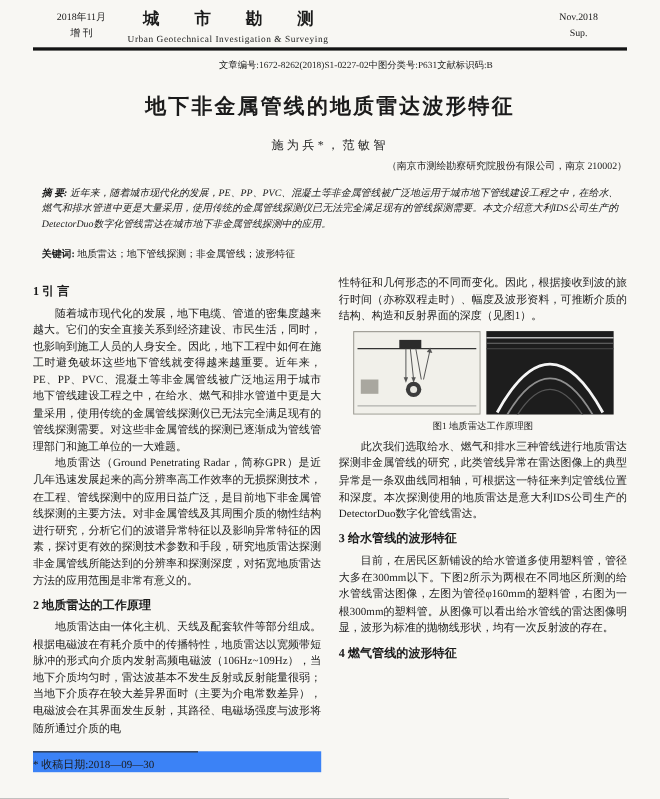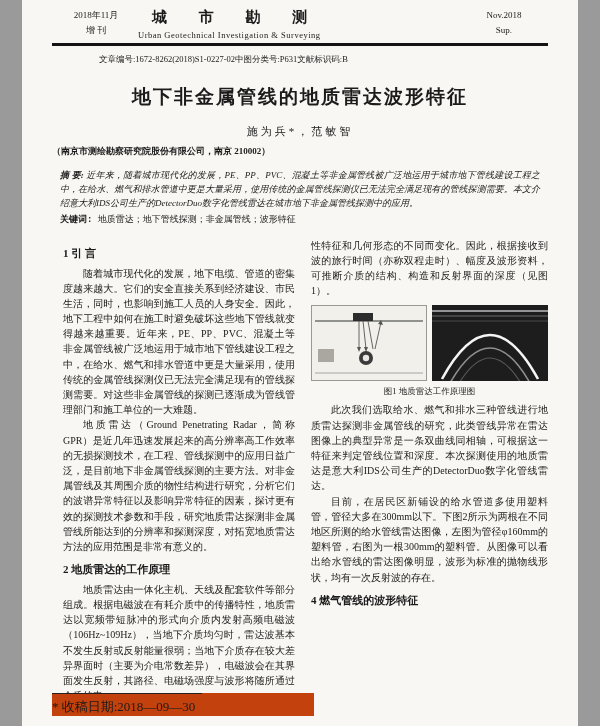--- a/index.html
+++ b/index.html
@@ -1,52 +1,52 @@
 <!DOCTYPE html>
 <html><head>
 <meta charset="utf-8">
 <style>
   * { margin:0; padding:0; box-sizing:border-box; }
   html,body { background:#9a9a9a; }
   body { font-family:"Liberation Serif","DejaVu Serif",serif; }
   .page {
-    position:relative; width:556px; height:726px; margin:0 auto;
+    position:relative; width:600px; height:726px; margin:0 auto;
     background:#f8f7f3; color:#1b1b1b; overflow:hidden;
     padding:8px 30px 0 30px;
   }
   
   .hdr { display:flex; justify-content:space-between; align-items:flex-start; padding:0 2px; }
   .hdr-side { font-size:9px; line-height:1.7; text-align:center; width:84px; }
   .hdr-center { text-align:left; flex:1; }
   .hdr-journal { font-size:15px; font-weight:bold; letter-spacing:14px; text-indent:14px; }
   .hdr-journal-en { font-size:8.5px; margin-top:3px; letter-spacing:0.5px; }
   .rule { height:3px; background:#141414; margin-top:3px; }
   
-  .meta { display:flex; justify-content:flex-start; font-size:8.5px; margin-top:8px;margin-left:47px; }
+  .meta { display:flex; justify-content:center; font-size:8.5px; margin-top:8px;margin-left:47px; }
   
   .title { text-align:center; font-size:19px; font-weight:bold; letter-spacing:2px; margin-top:18px; }
   .authors { text-align:center; font-size:11px; letter-spacing:3px; margin-top:14px; }
-  .affil { text-align:left; font-size:9px; margin-top:6px;font-weight:bold; }
+  .affil { text-align:right; font-size:9px; margin-top:6px; }
   
   .abstract { font-size:9px; line-height:1.55; text-align:justify; margin-top:11px; padding:0 8px;font-style:italic; }
   .abstract .lbl { font-weight:bold; }
-  .kw { font-size:9px; margin-top:2px; padding:0 8px;font-family:Liberation Mono, monospace; }
+  .kw { font-size:9px; margin-top:14px; padding:0 8px; }
   .kw .lbl { font-weight:bold; }
   
-  .columns { display:flex; gap:16px; margin-top:12px;margin-left:11px; }
+  .columns { display:flex; gap:16px; margin-top:12px; }
   .col { width:262px; font-size:10px; line-height:1.52; text-align:justify; }
   .col p { text-indent:2em; }
   .col p.noindent { text-indent:0; }
   .sec { font-size:11px; font-weight:bold; margin:7px 0 4px 0; }
   
   .fig { margin:6px 0 5px 0; }
   .fig-imgs { display:flex; gap:5px; justify-content:center; }
   .fig-cap { text-align:center; font-size:8.5px; margin-top:4px; }
   
-  .footnote { position:absolute; left:30px; bottom:10px; width:262px; background:#c2410c; font-size:13px; }
+  .footnote { position:absolute; left:30px; bottom:24px; width:262px; background:#3b82f6; font-size:10px; }
   .footnote-line { width:150px; border-top:1px solid #222; margin-bottom:4px; }
 </style>
 </head>
 <body>
 
 <div class="page">
 
   <div class="hdr">
     <div class="hdr-side">
       <div>2018年11月</div>
@@ -116,20 +116,21 @@
             <line x1="0" y1="16" x2="116" y2="16" stroke="#4a4a4a" stroke-width="1"></line>
             <path d="M10,74 Q58,-14 106,74" stroke="#f5f5f5" stroke-width="2.6" fill="none"></path>
             <path d="M18,78 Q58,8 98,78" stroke="#8f8f8f" stroke-width="1.6" fill="none"></path>
             <path d="M26,80 Q58,26 90,80" stroke="#565656" stroke-width="1.2" fill="none"></path>
           </svg>
         </div>
         <div class="fig-cap">图1  地质雷达工作原理图</div>
       </div>
 
       <p>此次我们选取给水、燃气和排水三种管线进行地质雷达探测非金属管线的研究，此类管线异常在雷达图像上的典型异常是一条双曲线同相轴，可根据这一特征来判定管线位置和深度。本次探测使用的地质雷达是意大利IDS公司生产的DetectorDuo数字化管线雷达。</p>
+      <div class="sec">3  给水管线的波形特征</div>
       <p>目前，在居民区新铺设的给水管道多使用塑料管，管径大多在300mm以下。下图2所示为两根在不同地区所测的给水管线雷达图像，左图为管径φ160mm的塑料管，右图为一根300mm的塑料管。从图像可以看出给水管线的雷达图像明显，波形为标准的抛物线形状，均有一次反射波的存在。</p>
       <div class="sec">4  燃气管线的波形特征</div>
     </div>
 
   </div>
 
   <div class="footnote">
     <div class="footnote-line"></div>
     <div>* 收稿日期:2018—09—30</div>
   </div>

